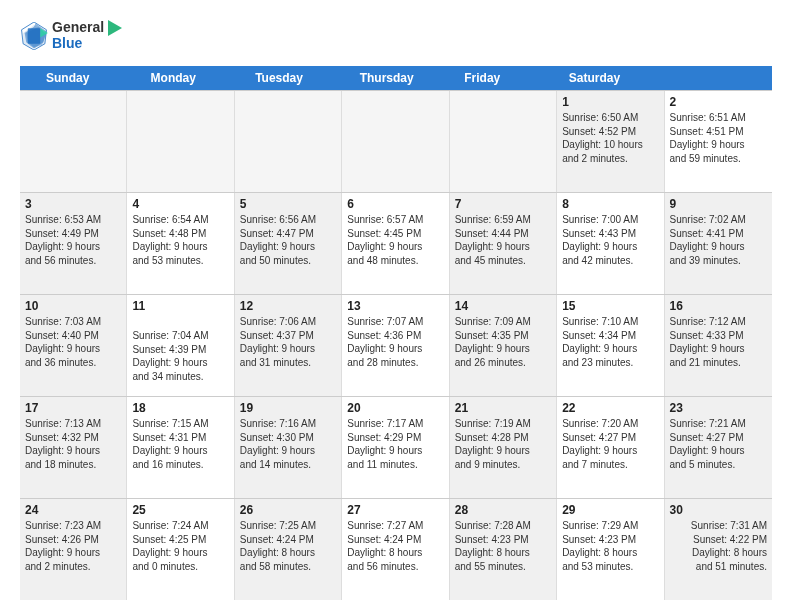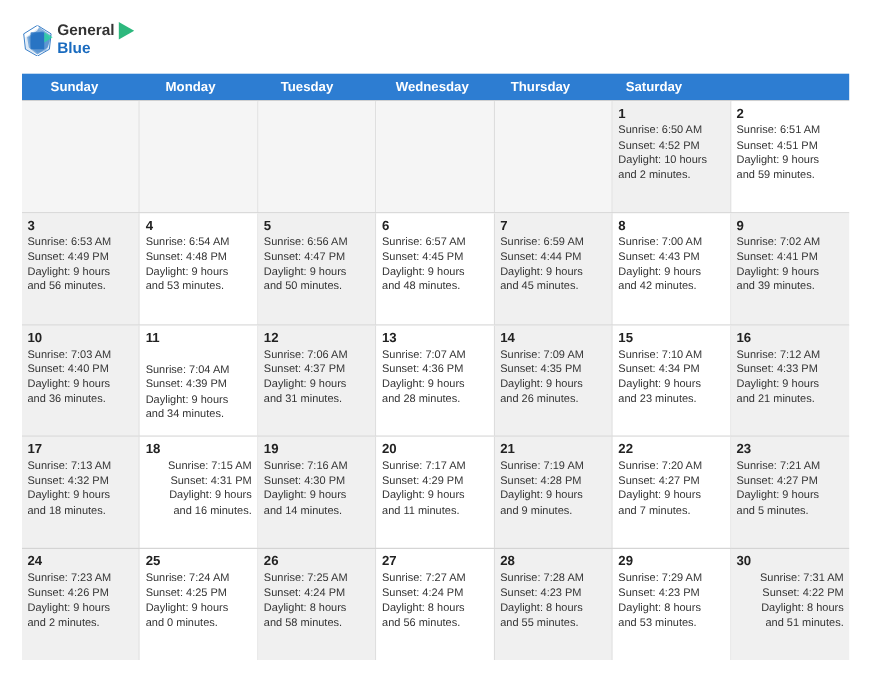--- a/index.html
+++ b/index.html
@@ -125,22 +125,22 @@
       <div class="month-title"></div>
       <div class="location"></div>
     </div>
   </div>
 
   <div class="calendar">
     <div class="cal-header">
     <div class="cal-header-cell">Sunday</div>
         <div class="cal-header-cell">Monday</div>
         <div class="cal-header-cell">Tuesday</div>
-        <div class="cal-header-cell">Wednesday</div>
         <div class="cal-header-cell">Thursday</div>
+        <div class="cal-header-cell">Friday</div>
         <div class="cal-header-cell">Saturday</div>
       </div>
     <div class="cal-body">
     <div class="cal-row">
           <div class="cal-cell empty"></div>
           <div class="cal-cell empty"></div>
           <div class="cal-cell empty"></div>
           <div class="cal-cell empty"></div>
           <div class="cal-cell empty"></div>
           <div class="cal-cell shaded">
@@ -263,21 +263,21 @@
         <div class="cal-row">
           <div class="cal-cell shaded">
             <span class="day-num">17</span>
             <div class="cell-text" style="white-space: pre-line;">Sunrise: 7:13 AM
 Sunset: 4:32 PM
 Daylight: 9 hours
 and 18 minutes.</div>
           </div>
           <div class="cal-cell">
             <span class="day-num">18</span>
-            <div class="cell-text" style="white-space: pre-line; text-align: right;">Sunrise: 7:15 AM
+            <div class="cell-text" style="white-space: pre-line;">Sunrise: 7:15 AM
 Sunset: 4:31 PM
 Daylight: 9 hours
 and 16 minutes.</div>
           </div>
           <div class="cal-cell shaded">
             <span class="day-num">19</span>
             <div class="cell-text" style="white-space: pre-line;">Sunrise: 7:16 AM
 Sunset: 4:30 PM
 Daylight: 9 hours
 and 14 minutes.</div>

